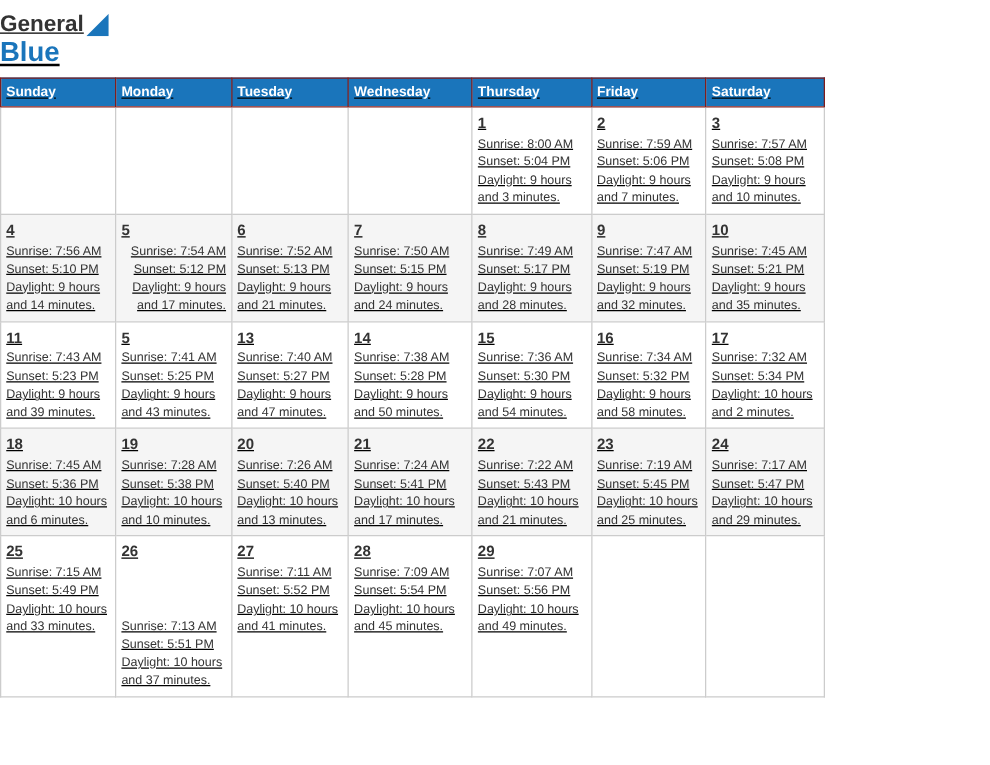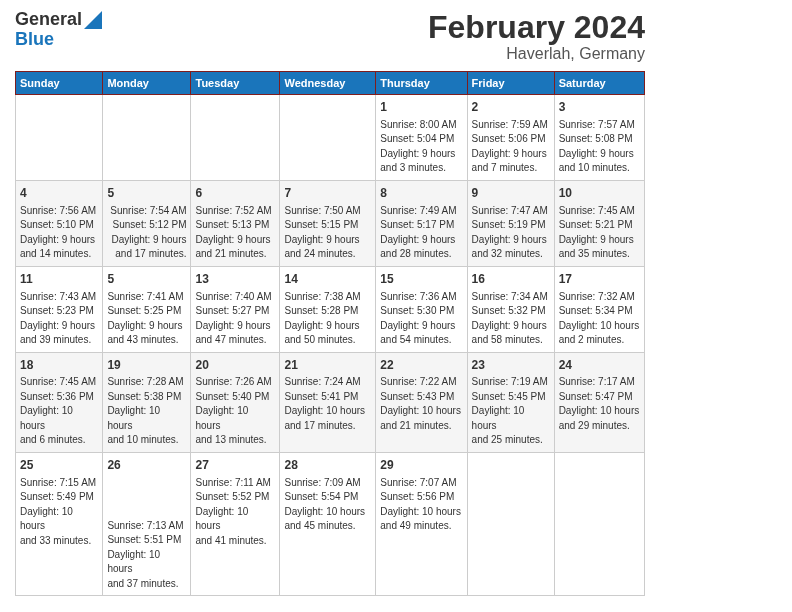--- a/index.html
+++ b/index.html
@@ -5,21 +5,22 @@
     * { margin: 0; padding: 0; box-sizing: border-box; }
     body {
       font-family: Arial, sans-serif;
       background: #fff;
       width: 792px;
       height: 612px;
       overflow: hidden;
     }
     .page {
       width: 660px;
-      padding: 10px 15px;
+      padding: 10px 0;
+      text-decoration: underline;
     }
     .header {
       display: flex;
       justify-content: space-between;
       align-items: flex-start;
       margin-bottom: 8px;
     }
     .logo {
       display: flex;
       align-items: center;
@@ -90,26 +91,22 @@
 <div class="page">
   <div class="header">
     <div class="logo">
       <div style="display:flex;flex-direction:column;line-height:1.1;">
         <div style="display:flex;align-items:center;">
           <span style="font-size:18px;font-weight:bold;color:#333;">General</span>
           <svg width="18" height="18" viewBox="0 0 18 18" style="margin-left:2px;">
             <polygon points="0,18 18,0 18,18" fill="#1a75bb"></polygon>
           </svg>
         </div>
-        <span style="font-size:18px;font-weight:bold;color:#1a75bb;">Blue</span>
+        <span style="font-size:22px;font-weight:bold;color:#1a75bb;">Blue</span>
       </div>
-    </div>
-    <div class="title-area">
-      <h1>February 2024</h1>
-      <h2>Haverlah, Germany</h2>
     </div>
   </div>
 
   <table>
     <thead>
       <tr>
         <th>Sunday</th>
         <th>Monday</th>
         <th>Tuesday</th>
         <th>Wednesday</th>

